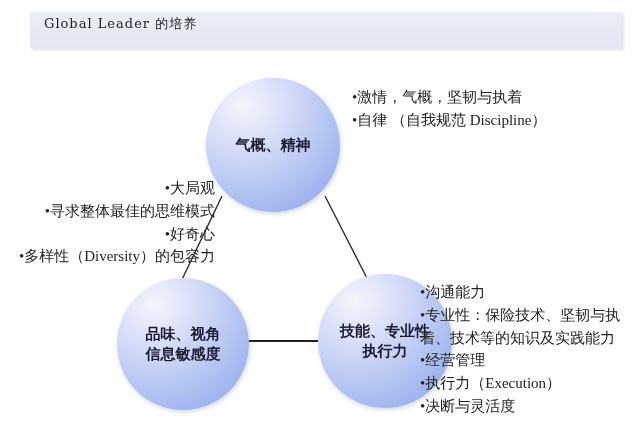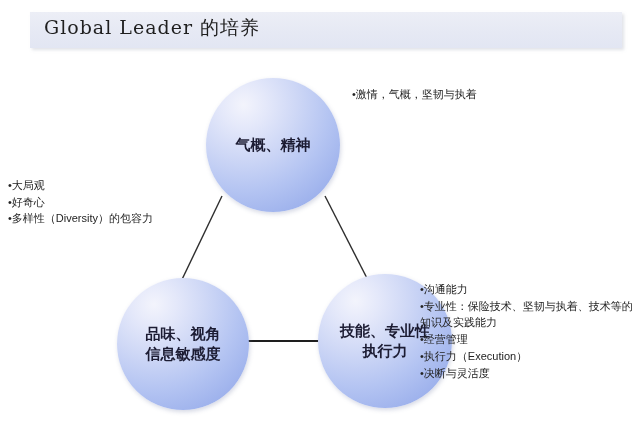--- a/index.html
+++ b/index.html
@@ -24,21 +24,21 @@
     width: 592px;
     height: 36px;
     background: linear-gradient(to bottom, #eceef6 0%, #e6e9f4 55%, #e2e6f3 100%);
     box-shadow: 2px 2px 3px rgba(170,175,190,0.35);
   }
   #title-text {
     position: absolute;
     left: 44px;
     top: 15px;
     font-family: "DejaVu Serif", serif;
-    font-size: 19px;
+    font-size: 13px;
     letter-spacing: 1px;
     color: #1f1f1f;
     white-space: nowrap;
   }
 
   
   #diagram {
     position: absolute;
     left: 0;
     top: 0;
@@ -95,36 +95,37 @@
   #circle-bottom-right {
     left: 318px;
     top: 274px;
     width: 134px;
     height: 134px;
   }
 
   
   .notes {
     position: absolute;
-    font-family: Liberation Sans, sans-serif;
-    font-size: 11px;
+    font-family: Liberation Serif, serif;
+    font-size: 15px;
     line-height: 1.52;
     color: #232323;
   }
   .notes .line {
     white-space: nowrap;
   }
   .notes .line.wrap {
     white-space: normal;
   }
 
   #notes-left {
-    left: 8px;
+    left: 0;
     top: 177px;
     width: 215px;
+    text-align: right;
   }
   #notes-top-right {
     left: 352px;
     top: 86px;
     width: 280px;
   }
   #notes-bottom-right {
     left: 420px;
     top: 281px;
     width: 215px;
@@ -155,26 +156,28 @@
   </div>
 
   <div class="circle" id="circle-bottom-right">
     <span class="circle-label">技能、专业性
 执行力</span>
   </div>
 </div>
 
 <div class="notes" id="notes-left">
   <div class="line">•大局观</div>
+  <div class="line">•寻求整体最佳的思维模式</div>
   <div class="line">•好奇心</div>
   <div class="line">•多样性（Diversity）的包容力</div>
 </div>
 
 <div class="notes" id="notes-top-right">
   <div class="line">•激情，气概，坚韧与执着</div>
+  <div class="line">•自律 （自我规范 Discipline）</div>
 </div>
 
 <div class="notes" id="notes-bottom-right">
   <div class="line">•沟通能力</div>
   <div class="line wrap">•专业性：保险技术、坚韧与执着、技术等的知识及实践能力</div>
   <div class="line">•经营管理</div>
   <div class="line">•执行力（Execution）</div>
   <div class="line">•决断与灵活度</div>
 </div>
 

